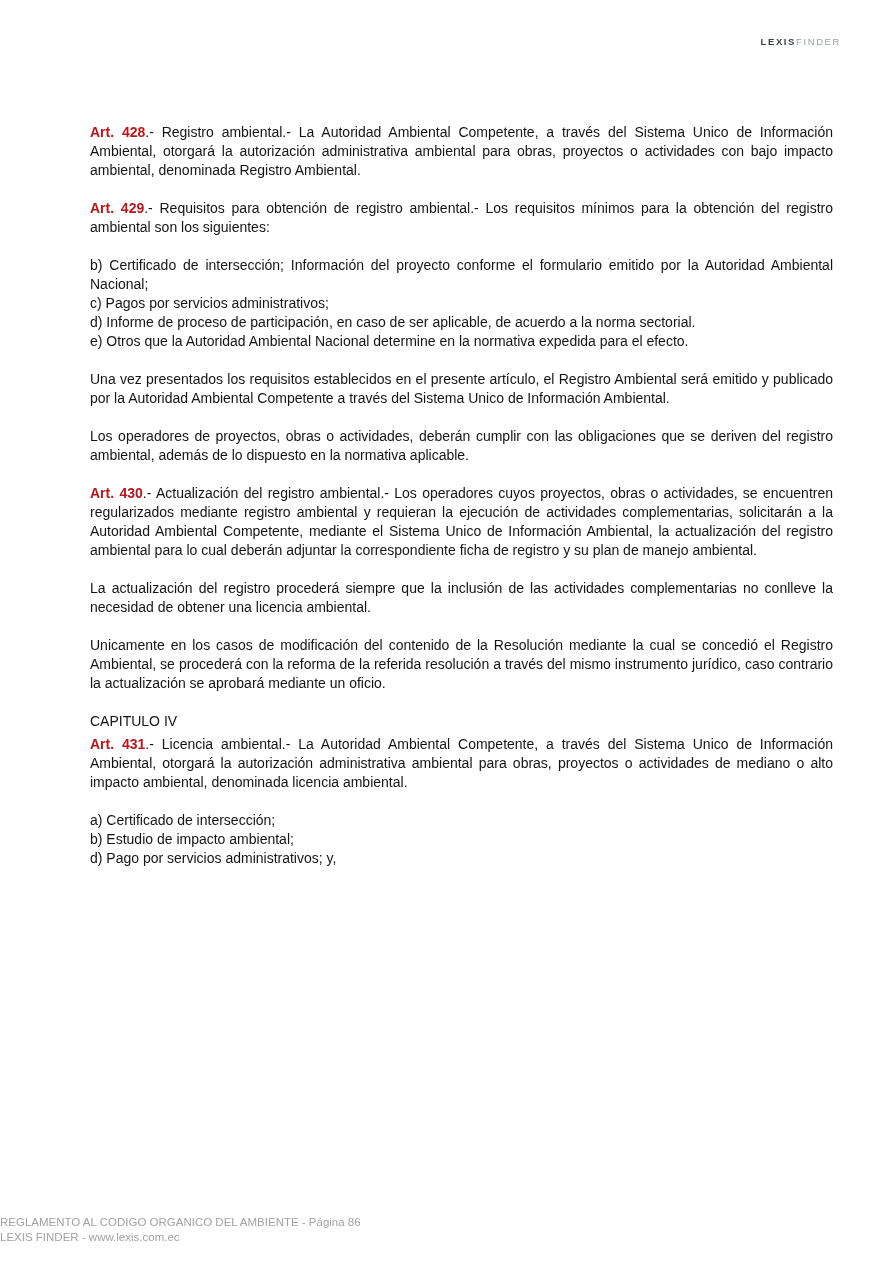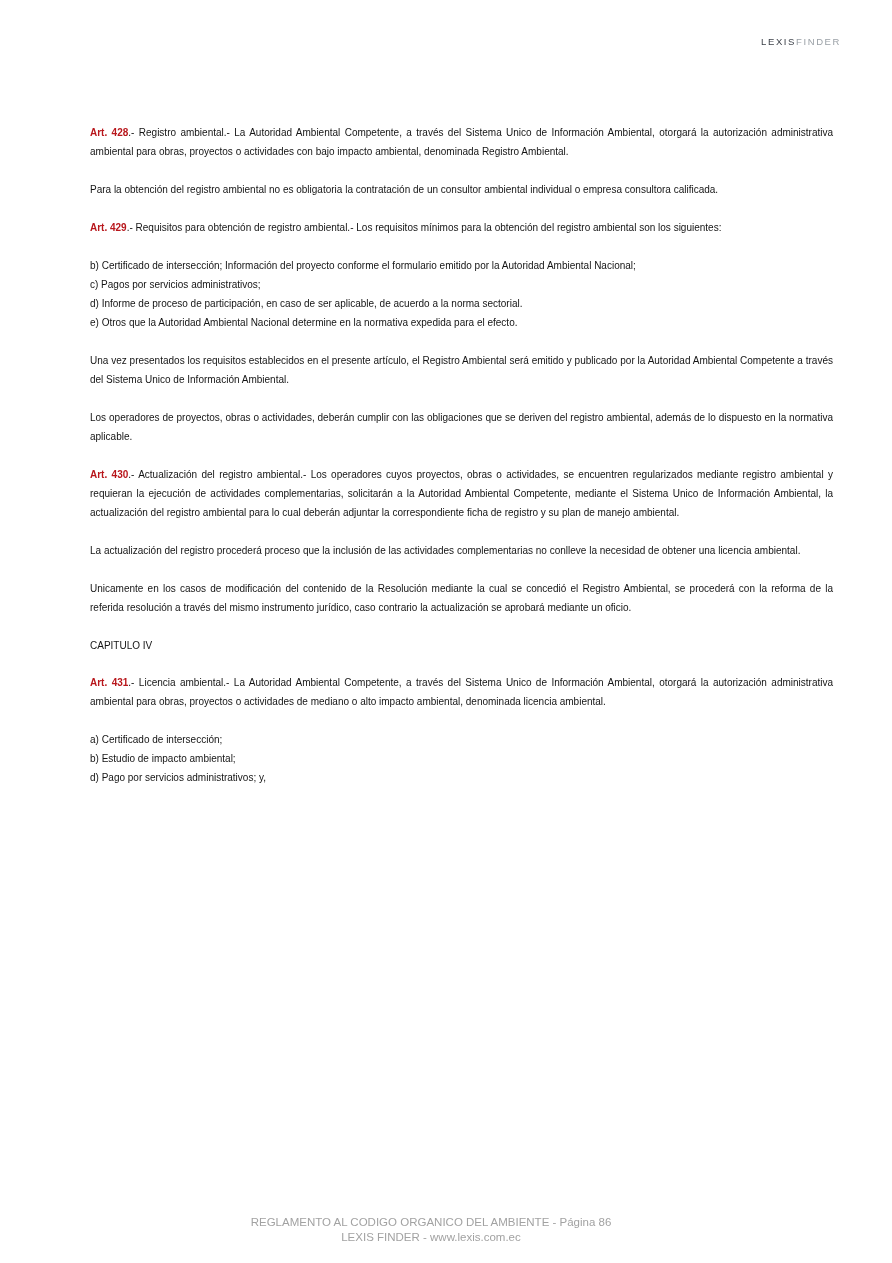--- a/index.html
+++ b/index.html
@@ -16,79 +16,78 @@
     color: #111111;
   }
   .brand {
     position: absolute;
     top: 36px;
     right: 51px;
     font-size: 9.5px;
     letter-spacing: 1.6px;
     font-family: "Liberation Sans", sans-serif;
   }
-  .brand .b1 { color: #3a3f47; font-weight: normal; padding-left: 23px; }
+  .brand .b1 { color: #3a3f47; font-weight: bold; padding-left: 23px; }
   .brand .b2 { color: #9aa0a6; font-weight: normal; }
 
   .content {
     position: absolute;
     top: 123px;
     left: 90px;
     width: 743px;
-    font-size: 10px;
+    font-size: 14px;
     line-height: 19px;
     text-align: justify;
     color: #141414;
   }
   .content p {
     margin: 0 0 19px 0;
   }
   .art {
     color: #b8171c;
     font-weight: bold;
   }
   .list { margin: 0 0 19px 0; }
   .list .li { text-align: justify; }
 
   .footer {
     position: absolute;
     top: 1215px;
     left: 0;
     width: 862px;
-    text-align: center;
+    text-align: left;
     font-size: 11.5px;
     line-height: 15px;
     color: #a2a2a2;
   }
 </style>
 </head>
 <body>
 
 <div class="brand"><span class="b1">LEXIS</span><span class="b2">FINDER</span></div>
 
 <div class="content">
 
   <p><span class="art">Art. 428</span><span>.- Registro ambiental.- La Autoridad Ambiental Competente, a través del Sistema Unico de Información Ambiental, otorgará la autorización administrativa ambiental para obras, proyectos o actividades con bajo impacto ambiental, denominada Registro Ambiental.</span></p>
-  <p>Para la obtención del registro ambiental no es obligatoria la contratación de un consultor ambiental individual o empresa consultora calificada.</p>
 
   <p><span class="art">Art. 429</span><span>.- Requisitos para obtención de registro ambiental.- Los requisitos mínimos para la obtención del registro ambiental son los siguientes:</span></p>
   <div class="list">
     <div class="li">b) Certificado de intersección; Información del proyecto conforme el formulario emitido por la Autoridad Ambiental Nacional;</div>
     <div class="li">c) Pagos por servicios administrativos;</div>
     <div class="li">d) Informe de proceso de participación, en caso de ser aplicable, de acuerdo a la norma sectorial.</div>
     <div class="li">e) Otros que la Autoridad Ambiental Nacional determine en la normativa expedida para el efecto.</div>
   </div>
   <p>Una vez presentados los requisitos establecidos en el presente artículo, el Registro Ambiental será emitido y publicado por la Autoridad Ambiental Competente a través del Sistema Unico de Información Ambiental.</p>
   <p>Los operadores de proyectos, obras o actividades, deberán cumplir con las obligaciones que se deriven del registro ambiental, además de lo dispuesto en la normativa aplicable.</p>
 
   <p><span class="art">Art. 430</span><span>.- Actualización del registro ambiental.- Los operadores cuyos proyectos, obras o actividades, se encuentren regularizados mediante registro ambiental y requieran la ejecución de actividades complementarias, solicitarán a la Autoridad Ambiental Competente, mediante el Sistema Unico de Información Ambiental, la actualización del registro ambiental para lo cual deberán adjuntar la correspondiente ficha de registro y su plan de manejo ambiental.</span></p>
-  <p>La actualización del registro procederá proceso que la inclusión de las actividades complementarias no conlleve la necesidad de obtener una licencia ambiental.</p>
+  <p>La actualización del registro procederá siempre que la inclusión de las actividades complementarias no conlleve la necesidad de obtener una licencia ambiental.</p>
   <p>Unicamente en los casos de modificación del contenido de la Resolución mediante la cual se concedió el Registro Ambiental, se procederá con la reforma de la referida resolución a través del mismo instrumento jurídico, caso contrario la actualización se aprobará mediante un oficio.</p>
 
-  <div style="margin-bottom:18px;">
+  <div style="margin-bottom:4px;">
     <div>CAPITULO IV</div>
   </div>
 
   <p><span class="art">Art. 431</span><span>.- Licencia ambiental.- La Autoridad Ambiental Competente, a través del Sistema Unico de Información Ambiental, otorgará la autorización administrativa ambiental para obras, proyectos o actividades de mediano o alto impacto ambiental, denominada licencia ambiental.</span></p>
 
   <div class="list">
     <div class="li">a) Certificado de intersección;</div>
     <div class="li">b) Estudio de impacto ambiental;</div>
     <div class="li">d) Pago por servicios administrativos; y,</div>
   </div>

